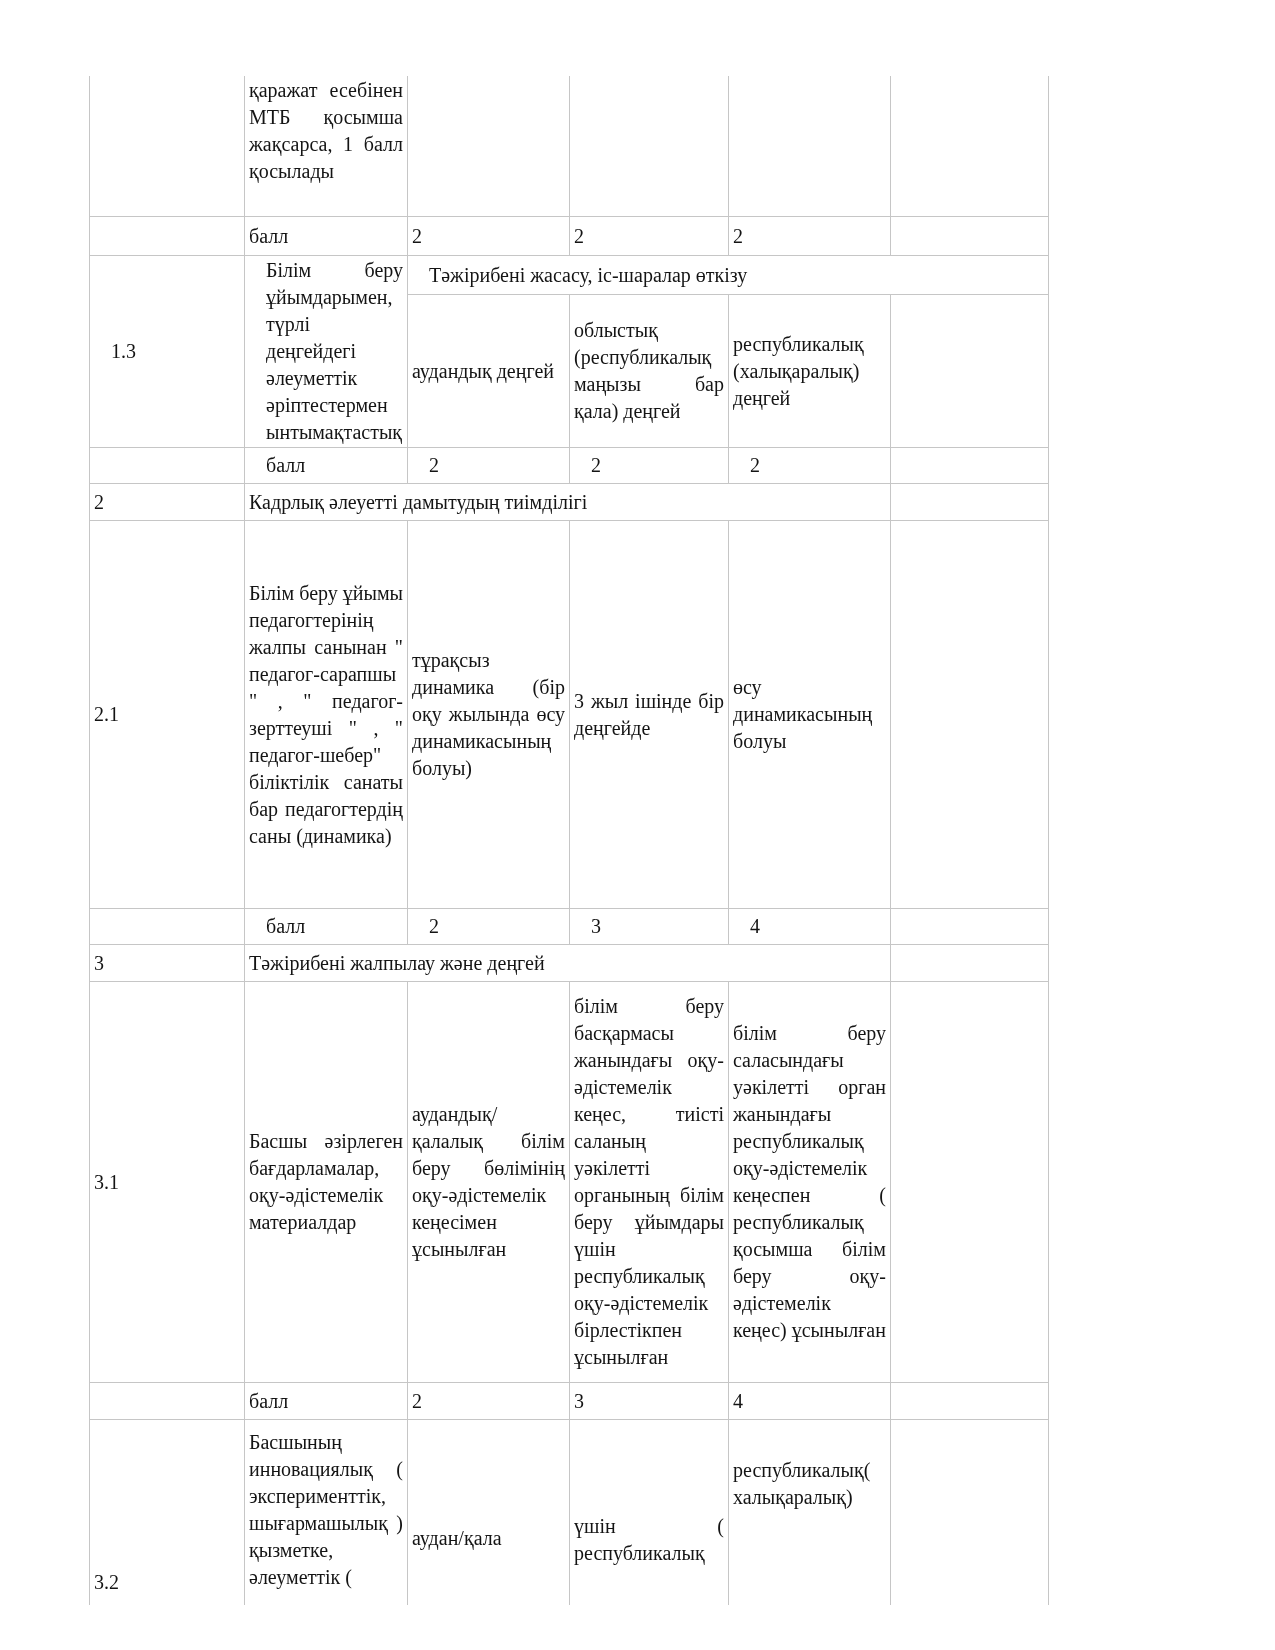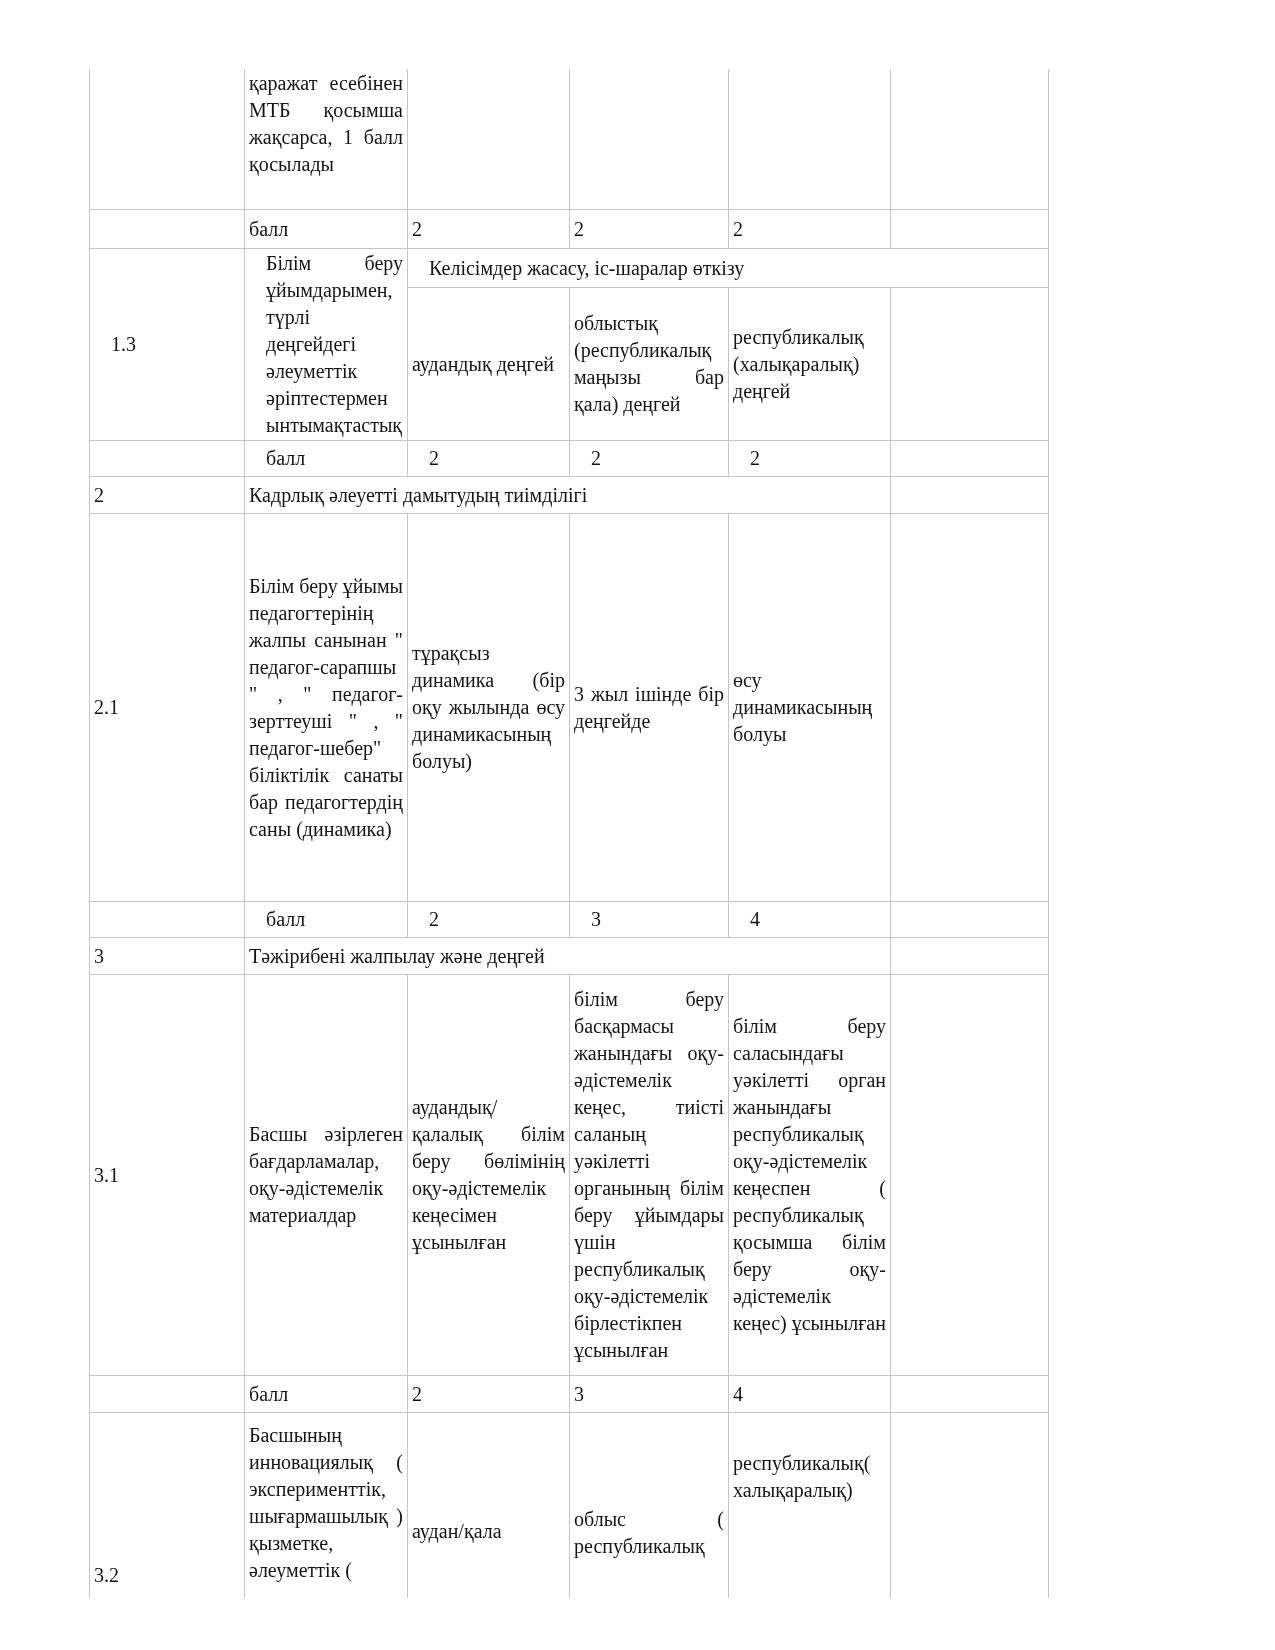--- a/index.html
+++ b/index.html
@@ -1,18 +1,18 @@
 <!DOCTYPE html>
 <html><head>
 <meta charset="utf-8">
 <style>
   html,body{margin:0;padding:0;background:#ffffff;}
   .page{position:relative;width:1275px;height:1650px;background:#ffffff;overflow:hidden;
         font-family:"Liberation Serif","DejaVu Serif",serif;color:#141414;}
-  table.doc{position:absolute;left:89px;top:69px;width:959px;border-collapse:collapse;table-layout:fixed;}
+  table.doc{position:absolute;left:89px;top:76px;width:959px;border-collapse:collapse;table-layout:fixed;}
   table.doc td{border:1px solid #c6c6c6;padding:1px 4px;font-size:20px;line-height:27px;
       vertical-align:middle;text-align:justify;word-wrap:break-word;overflow:hidden;}
   table.doc tr.cut-top td{border-top:none;vertical-align:top;}
   table.doc tr.cut-bottom td{border-bottom:none;vertical-align:top;height:183px;}
   td.num{text-align:left;}
   td.score-val{text-align:left;}
   tr.h140 td{height:138px;}
   tr.h38 td{height:36px;}
   tr.h35 td{height:33px;padding-left:21px;}
   tr.h138 td{height:136px;}
@@ -62,21 +62,21 @@
       <td>балл</td>
       <td class="score-val">2</td>
       <td class="score-val">2</td>
       <td class="score-val">2</td>
       <td></td>
     </tr>
 
     <tr class="h35">
       <td class="num" rowspan="2">1.3</td>
       <td rowspan="2">Білім беру ұйымдарымен, түрлі деңгейдегі әлеуметтік әріптестермен ынтымақтастық</td>
-      <td colspan="4">Келісімдер жасасу, іс-шаралар өткізу</td>
+      <td colspan="4">Тәжірибені жасасу, іс-шаралар өткізу</td>
     </tr>
     <tr class="h138">
       <td>аудандық деңгей</td>
       <td>облыстық (республикалық маңызы бар қала) деңгей</td>
       <td>республикалық (халықаралық) деңгей</td>
       <td></td>
     </tr>
 
     <tr class="h35">
       <td></td>
@@ -139,21 +139,21 @@
       <td class="num">
         <div class="m148">3.2</div>
       </td>
       <td>
         <div class="m8">Басшының инновациялық ( эксперименттік, шығармашылық ) қызметке, әлеуметтік (</div>
       </td>
       <td>
         <div class="m128">аудан/қала</div>
       </td>
       <td>
-        <div class="m92">облыс ( республикалық</div>
+        <div class="m92">үшін ( республикалық</div>
       </td>
       <td>
         <div class="m30">республикалық( халықаралық)</div>
       </td>
       <td></td>
     </tr>
   </tbody>
     </table>
 
   <div class="watermark">

